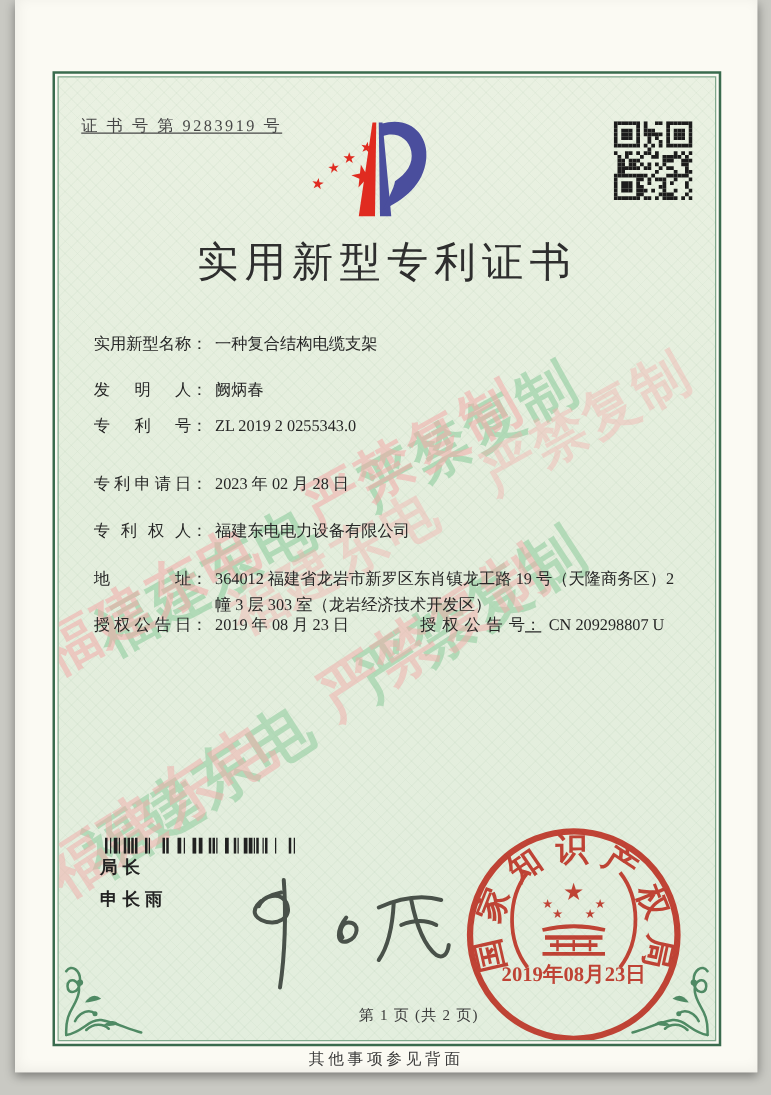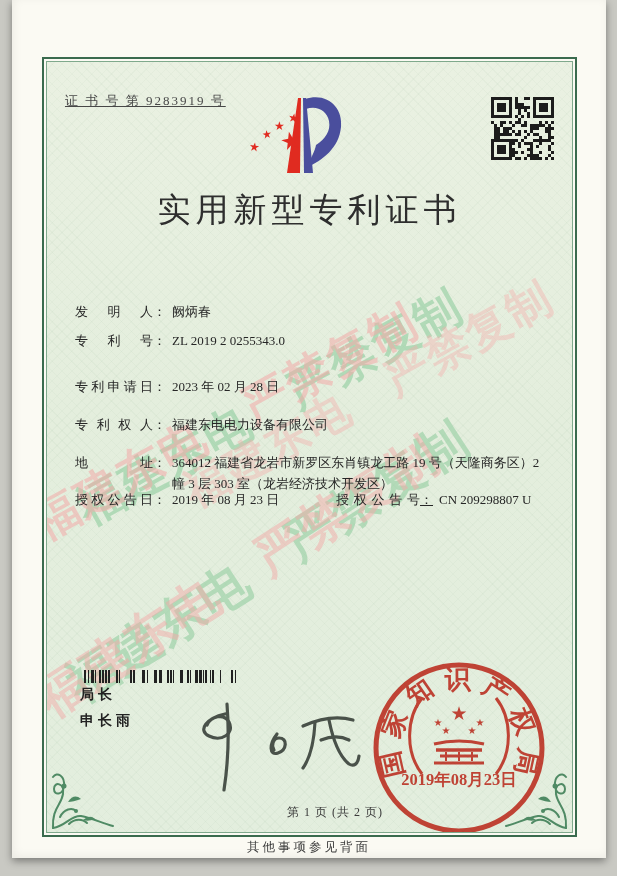--- a/index.html
+++ b/index.html
@@ -327,20 +327,23 @@
           <rect x="39" y="60" width="3" height="3" fill="#1c1c1c"></rect>
           <rect x="42" y="60" width="3" height="3" fill="#1c1c1c"></rect>
           <rect x="45" y="60" width="3" height="3" fill="#1c1c1c"></rect>
           <rect x="48" y="60" width="3" height="3" fill="#1c1c1c"></rect>
           <rect x="54" y="60" width="3" height="3" fill="#1c1c1c"></rect>
           <rect x="60" y="60" width="3" height="3" fill="#1c1c1c"></rect>
         </svg>
 
       <div class="title">实用新型专利证书</div>
 
+      <div class="frow r1">
+        <span class="flabel">实用新型名称</span><span class="fcolon">：</span><span class="fvalue">一种复合结构电缆支架</span>
+      </div>
       <div class="frow r2">
         <span class="flabel">发明人</span><span class="fcolon">：</span><span class="fvalue">阙炳春</span>
       </div>
       <div class="frow r3">
         <span class="flabel">专利号</span><span class="fcolon">：</span><span class="fvalue">ZL 2019 2 0255343.0</span>
       </div>
       <div class="frow r4">
         <span class="flabel">专利申请日</span><span class="fcolon">：</span><span class="fvalue">2023 年 02 月 28 日</span>
       </div>
       <div class="frow r5">

